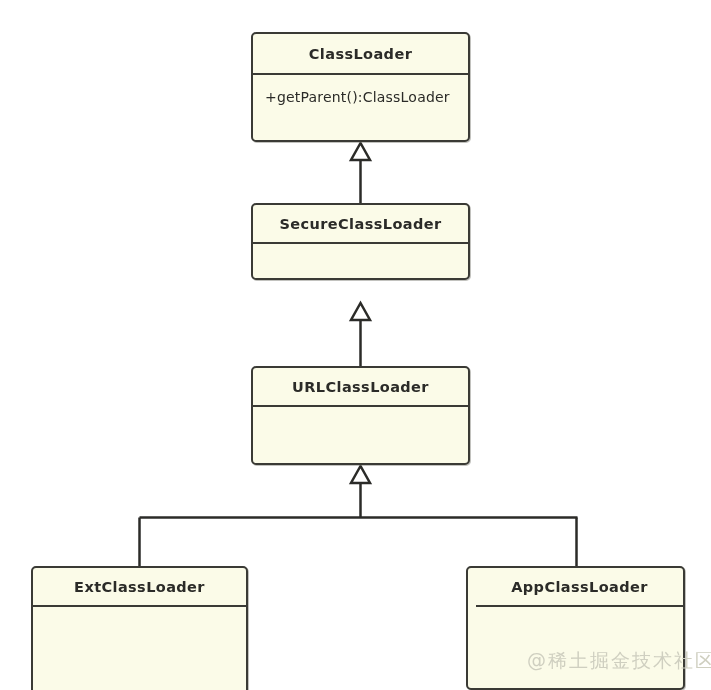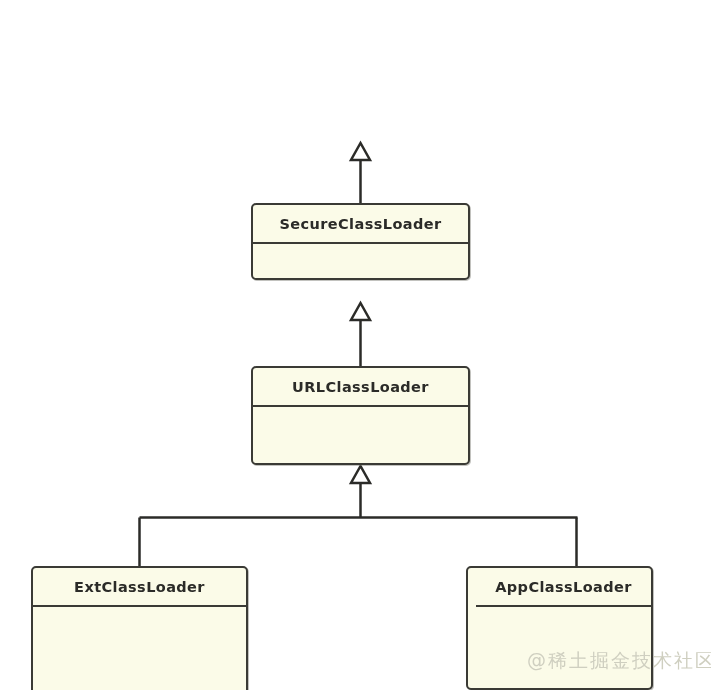--- a/index.html
+++ b/index.html
@@ -97,20 +97,26 @@
 
     <g>
       <line x1="360.5" y1="517.5" x2="360.5" y2="481" stroke="#2b2b28" stroke-width="2.5"></line>
       <polygon points="360.5,466 351,483 370,483" fill="#ffffff" stroke="#2b2b28" stroke-width="2.5" stroke-linejoin="miter"></polygon>
       <line x1="139.5" y1="517.5" x2="577.5" y2="517.5" stroke="#2b2b28" stroke-width="2.5"></line>
       <line x1="139.5" y1="517.5" x2="139.5" y2="566" stroke="#2b2b28" stroke-width="2.5"></line>
       <line x1="576.5" y1="517.5" x2="576.5" y2="566" stroke="#2b2b28" stroke-width="2.5"></line>
     </g>
   </svg>
 
+  <div class="uml-class" style="left:251px; top:32px; width:219px; height:110px;">
+    <div class="uml-title" style="height:41px;">ClassLoader</div>
+    <div class="uml-body">
+      <span class="uml-member">+getParent():ClassLoader</span>
+    </div>
+  </div>
 
   <div class="uml-class" style="left:251px; top:203px; width:219px; height:77px;">
     <div class="uml-title" style="height:39px;">SecureClassLoader</div>
     <div class="uml-body empty">
       
     </div>
   </div>
 
   <div class="uml-class" style="left:251px; top:366px; width:219px; height:99px;">
     <div class="uml-title" style="height:39px;">URLClassLoader</div>
@@ -119,21 +125,21 @@
     </div>
   </div>
 
   <div class="uml-class" style="left:31px; top:566px; width:217px; height:144px;gap:24px;">
     <div class="uml-title" style="height:39px;">ExtClassLoader</div>
     <div class="uml-body empty">
       
     </div>
   </div>
 
-  <div class="uml-class" style="left:466px; top:566px; width:187px; height:124px;padding-left:8px;">
+  <div class="uml-class" style="left:466px; top:566px; width:219px; height:124px;padding-left:8px;">
     <div class="uml-title" style="height:39px;">AppClassLoader</div>
     <div class="uml-body empty">
       
     </div>
   </div>
 
   <div class="watermark" style="left:527px; top:648px;">@稀土掘金技术社区</div>
 
 </div>
 

